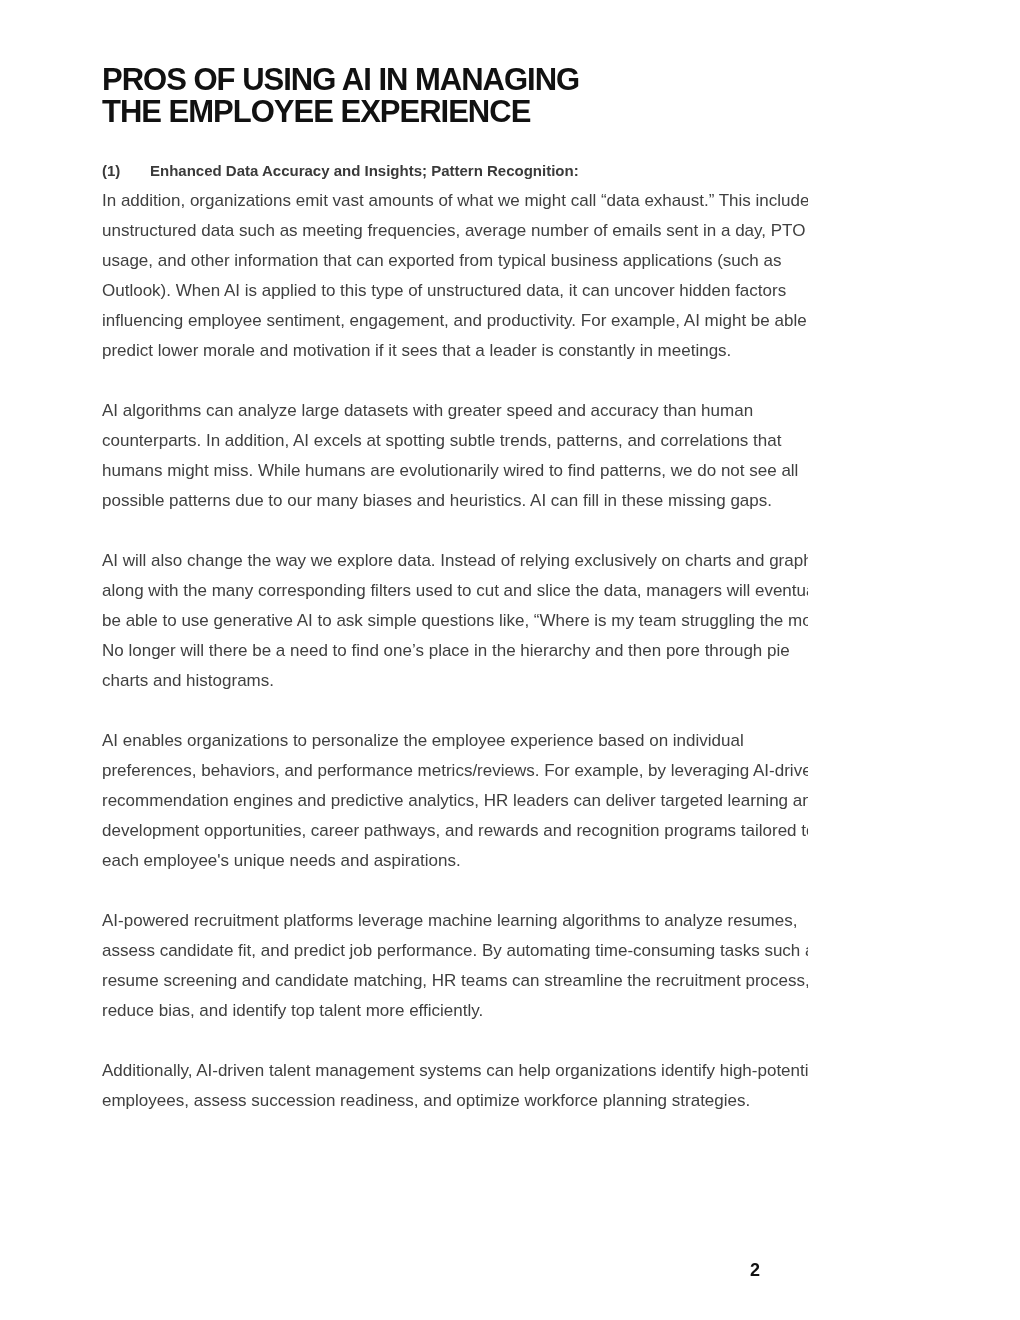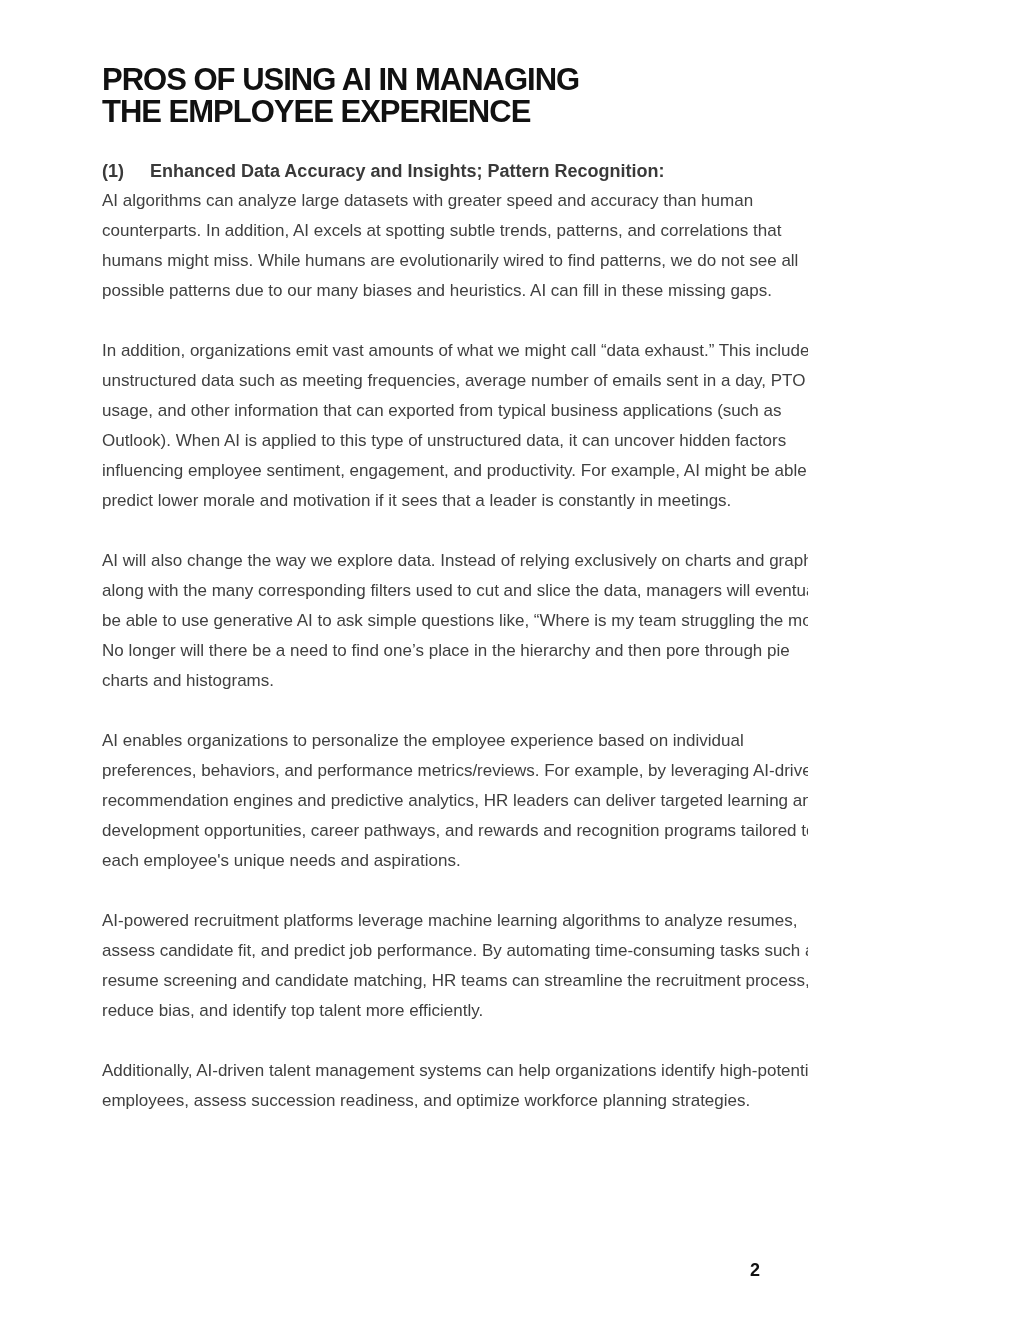--- a/index.html
+++ b/index.html
@@ -24,21 +24,21 @@
   .title {
     margin: 0 0 28px 0;
     font-size: 31px;
     line-height: 32px;
     font-weight: bold;
     letter-spacing: -1px;
     color: #111111;
     white-space: pre-line;
   }
   .section-heading {
-    font-size: 18px;
+    font-size: 15px;
     line-height: 30px;
     font-weight: bold;
     color: #3a3a3a;
     margin: 0;
   }
   .heading-number {
     display: inline-block;
     width: 48px;
   }
   .para {
@@ -62,30 +62,30 @@
 <body>
 
 <div class="page">
   <div class="content">
 
     <h1 class="title">PROS OF USING AI IN MANAGING
 THE EMPLOYEE EXPERIENCE</h1>
 
     <div>
       <p class="section-heading"><span class="heading-number">(1)</span><span>Enhanced Data Accuracy and Insights; Pattern Recognition:</span></p>
-      <p class="para">AI algorithms can analyze large datasets with greater speed and accuracy than human
-counterparts. In addition, AI excels at spotting subtle trends, patterns, and correlations that
-humans might miss. While humans are evolutionarily wired to find patterns, we do not see all
-possible patterns due to our many biases and heuristics. AI can fill in these missing gaps.</p>
       <p class="para">In addition, organizations emit vast amounts of what we might call “data exhaust.” This includes
 unstructured data such as meeting frequencies, average number of emails sent in a day, PTO
 usage, and other information that can exported from typical business applications (such as
 Outlook). When AI is applied to this type of unstructured data, it can uncover hidden factors
 influencing employee sentiment, engagement, and productivity. For example, AI might be able to
 predict lower morale and motivation if it sees that a leader is constantly in meetings.</p>
+      <p class="para">AI algorithms can analyze large datasets with greater speed and accuracy than human
+counterparts. In addition, AI excels at spotting subtle trends, patterns, and correlations that
+humans might miss. While humans are evolutionarily wired to find patterns, we do not see all
+possible patterns due to our many biases and heuristics. AI can fill in these missing gaps.</p>
       <p class="para">AI will also change the way we explore data. Instead of relying exclusively on charts and graphs,
 along with the many corresponding filters used to cut and slice the data, managers will eventually
 be able to use generative AI to ask simple questions like, “Where is my team struggling the most?”
 No longer will there be a need to find one’s place in the hierarchy and then pore through pie
 charts and histograms.</p>
     </div>
 
     <div>
       <p class="para">AI enables organizations to personalize the employee experience based on individual
 preferences, behaviors, and performance metrics/reviews. For example, by leveraging AI-driven

